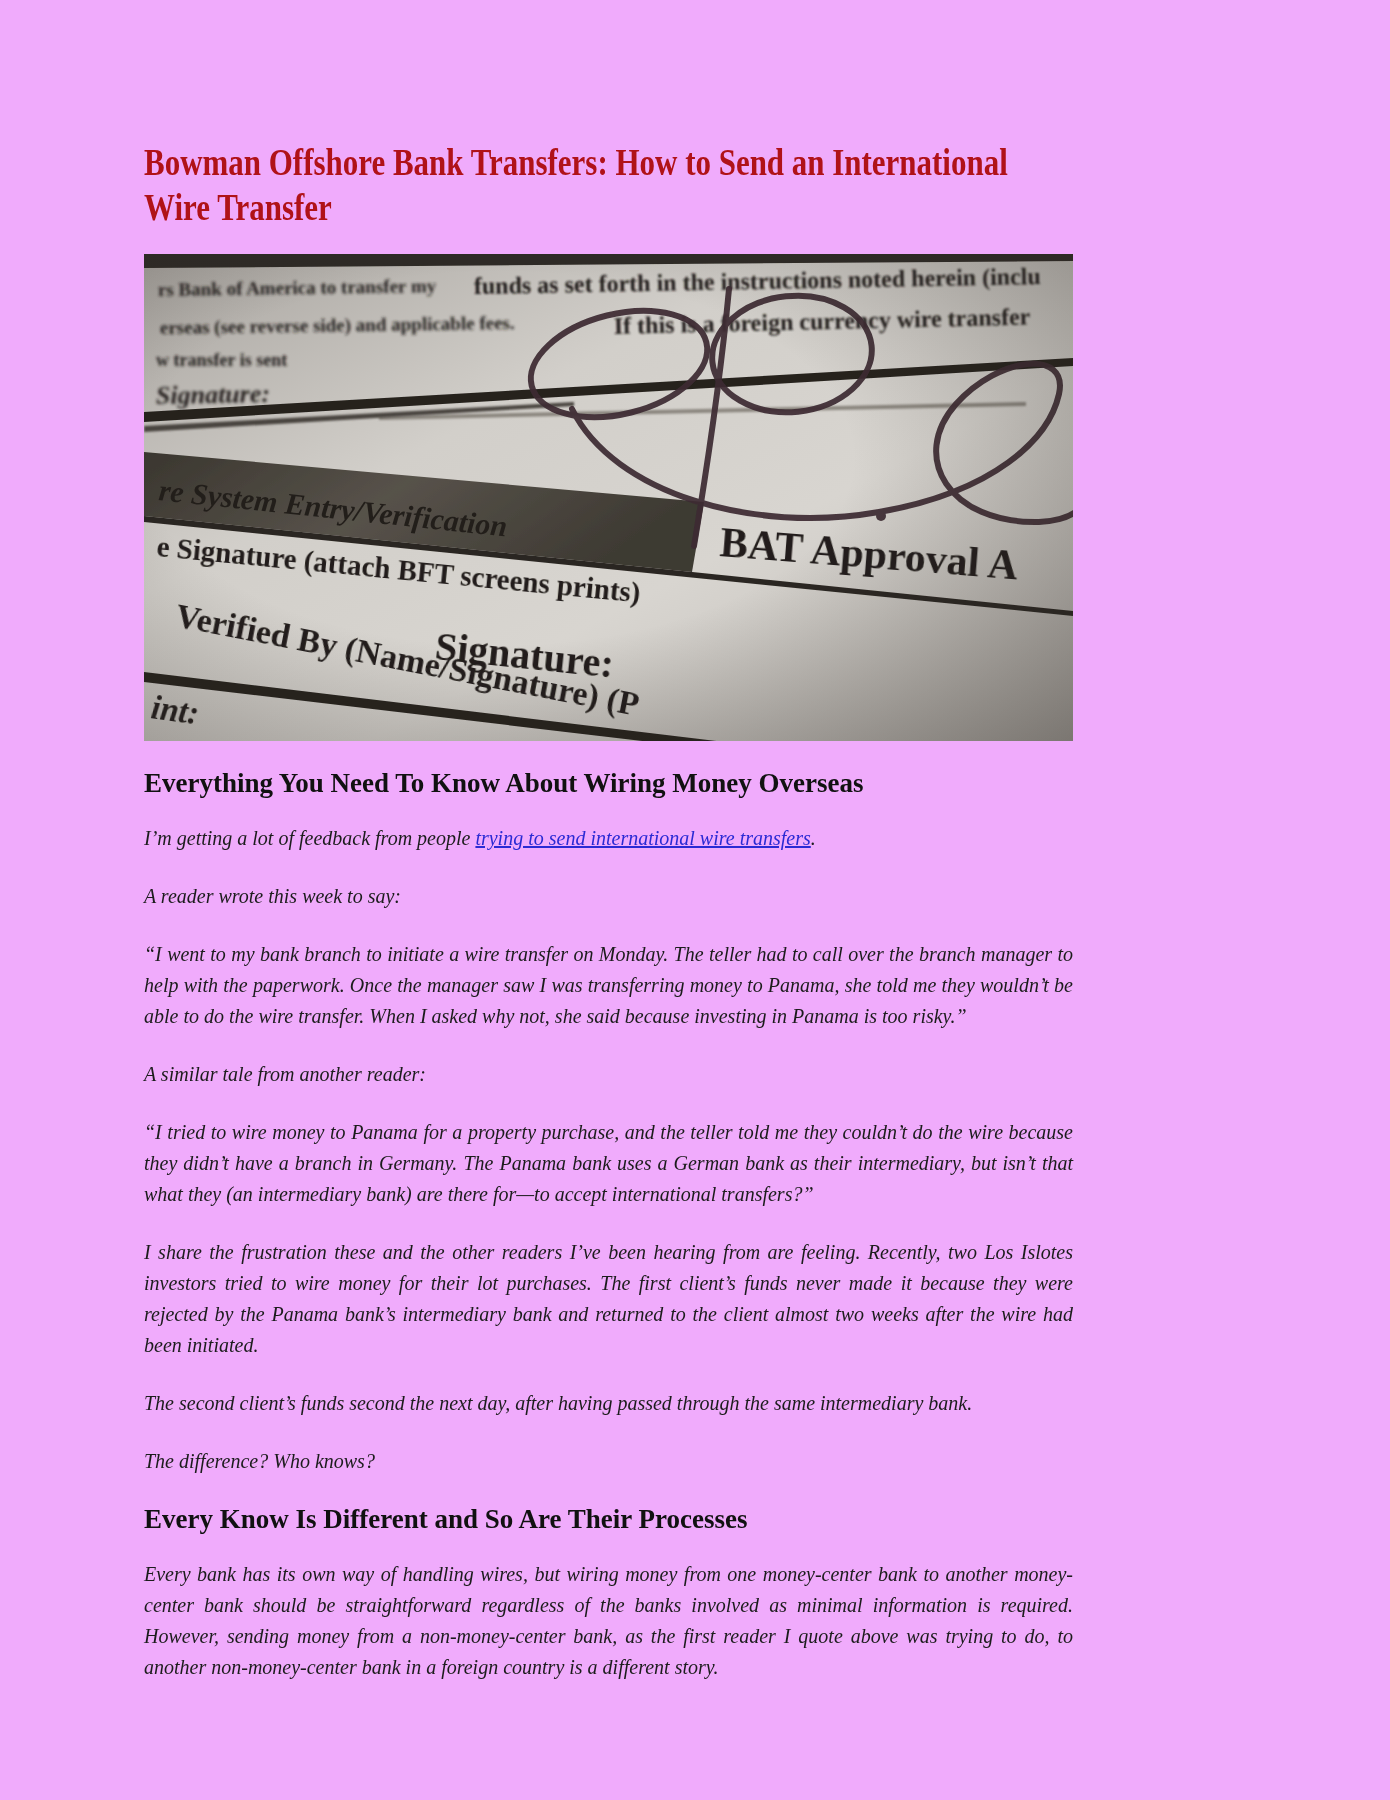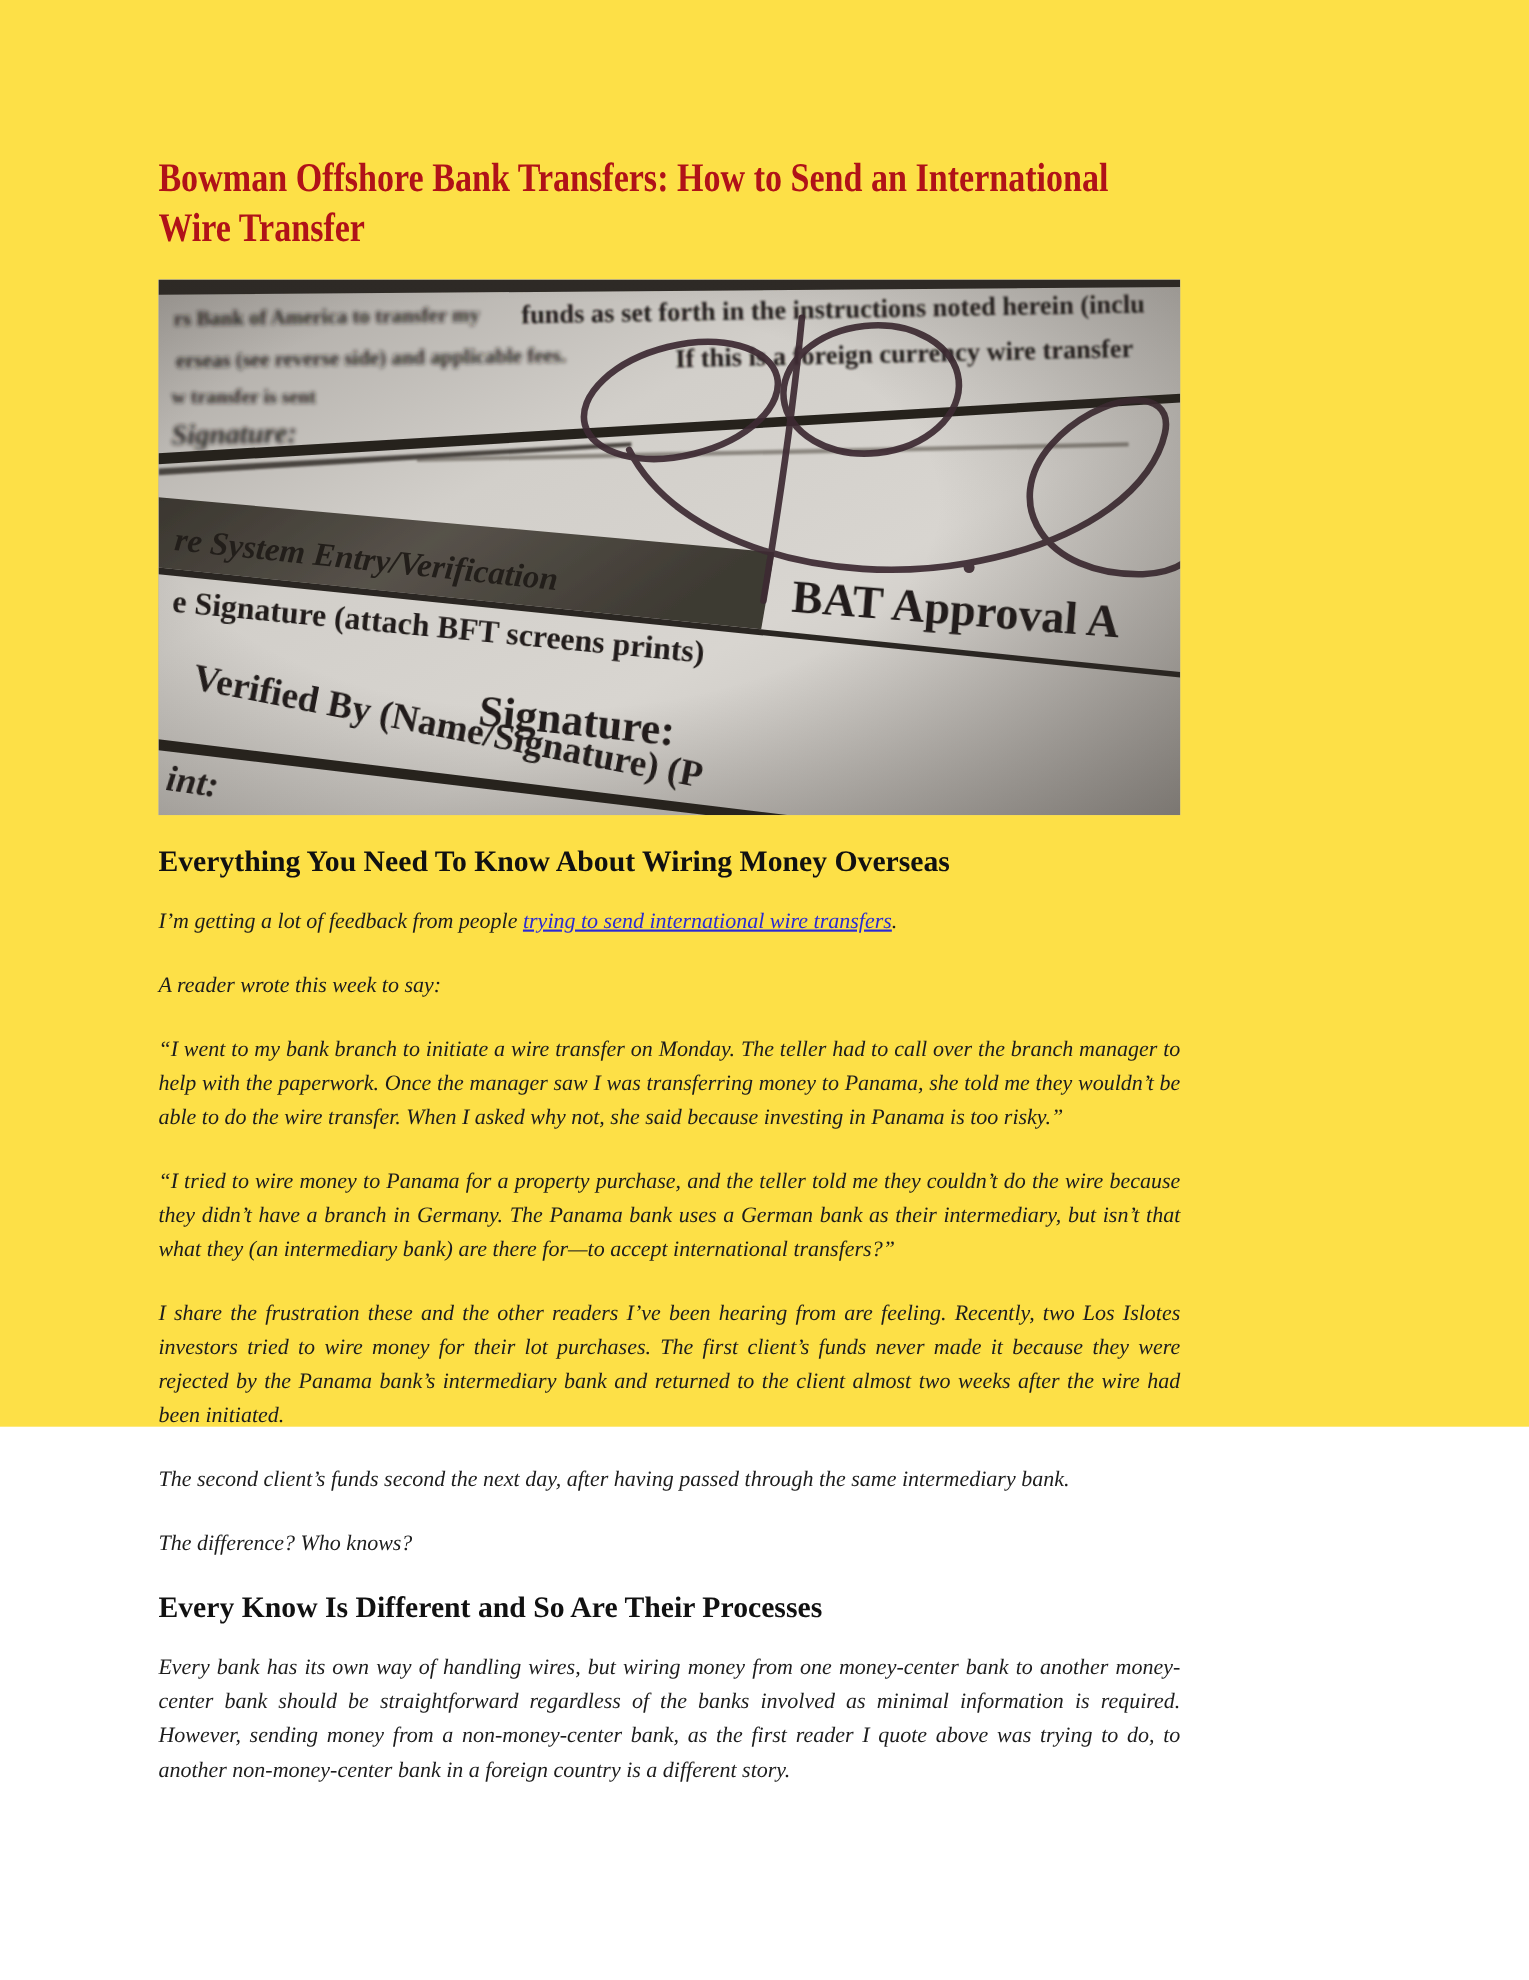--- a/index.html
+++ b/index.html
@@ -1,20 +1,20 @@
 <!DOCTYPE html>
 <html><head>
 <meta charset="utf-8">
 <style>
   html,body { margin:0; padding:0; background:#ffffff; }
   body {
     width:1390px; height:1800px; position:relative; overflow:hidden;
     font-family:"Liberation Serif", serif; color:#1c1c1c;
   }
-  .page { position:absolute; left:0; top:0; width:1390px; height:1297px; background:#fde047; }
+  .page { position:absolute; left:0; top:0; width:1390px; height:1800px; background:#f0abfc; }
   .content { position:absolute; left:144px; top:140px; width:929px; }
 
   .title {
     margin:0; color:#b01218; font-weight:bold; font-size:37px; line-height:1.22;
     width:1110px; transform:scaleX(0.837); transform-origin:0 0;
     letter-spacing:0;
   }
 
   .photo {
     margin:24px 0 0 0; width:929px; height:487px; overflow:hidden;
@@ -115,20 +115,21 @@
     </figure>
 
     <h2 class="sec">Everything You Need To Know About Wiring Money Overseas</h2>
 
     <p class="body"><span>I’m getting a lot of feedback from people </span><a class="doclink" href="#">trying to send international wire transfers</a><span>.</span></p>
 
     <p class="body">A reader wrote this week to say:</p>
 
     <p class="body just">“I went to my bank branch to initiate a wire transfer on Monday. The teller had to call over the branch manager to help with the paperwork. Once the manager saw I was transferring money to Panama, she told me they wouldn’t be able to do the wire transfer. When I asked why not, she said because investing in Panama is too risky.”</p>
 
+    <p class="body">A similar tale from another reader:</p>
 
     <p class="body just">“I tried to wire money to Panama for a property purchase, and the teller told me they couldn’t do the wire because they didn’t have a branch in Germany. The Panama bank uses a German bank as their intermediary, but isn’t that what they (an intermediary bank) are there for—to accept international transfers?”</p>
 
     <p class="body just">I share the frustration these and the other readers I’ve been hearing from are feeling. Recently, two Los Islotes investors tried to wire money for their lot purchases. The first client’s funds never made it because they were rejected by the Panama bank’s intermediary bank and returned to the client almost two weeks after the wire had been initiated.</p>
 
     <p class="body">The second client’s funds second the next day, after having passed through the same intermediary bank.</p>
 
     <p class="body">The difference? Who knows?</p>
 
     <h2 class="sec">Every Know Is Different and So Are Their Processes</h2>

